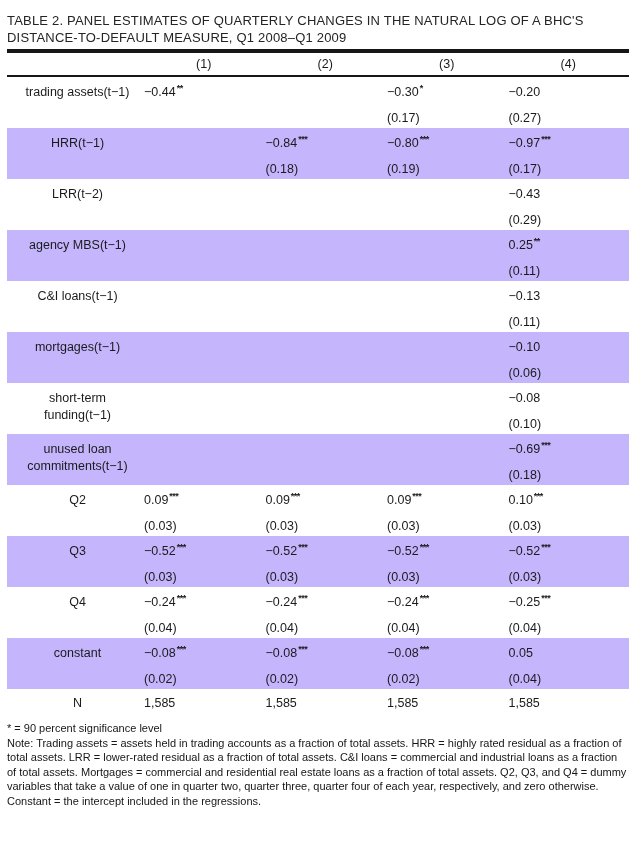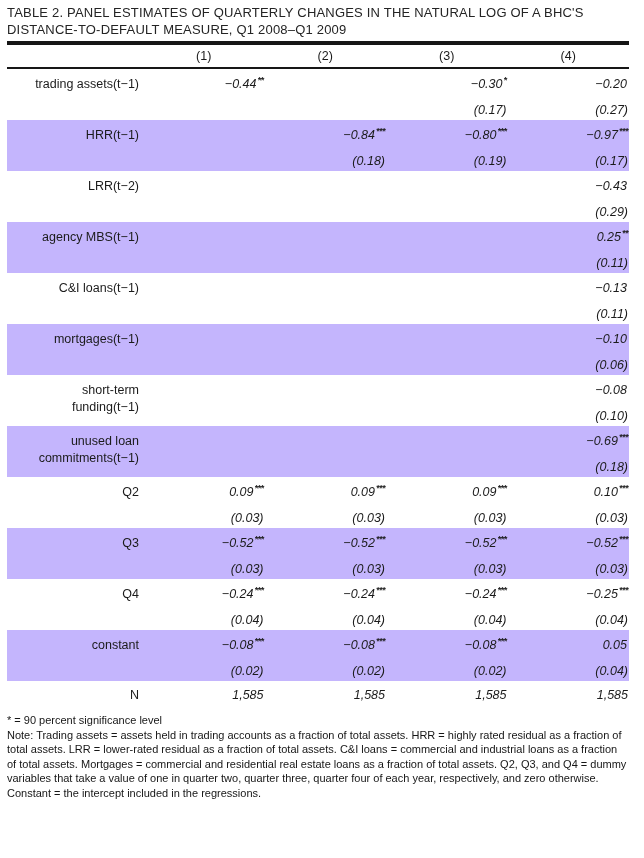--- a/index.html
+++ b/index.html
@@ -1,28 +1,28 @@
 <!DOCTYPE html>
 <html><head>
 <meta charset="utf-8">
 <style>
   * { box-sizing: border-box; }
   body { margin: 0; background: #ffffff; font-family: "Liberation Sans", sans-serif; color: #1b1b1b; }
-  .page { width: 636px; height: 858px; padding: 4px 7px 0 7px; overflow: hidden; background: #fff; }
+  .page { width: 636px; height: 858px; padding: 12px 7px 0 7px; overflow: hidden; background: #fff; }
   .title { font-size: 13px; line-height: 17px; letter-spacing: 0.2px; color: #242424; max-width: 600px; margin-bottom: 3px; }
   .double-rule { height: 3px; border-top: 2px solid #161616; border-bottom: 2px solid #161616; }
   table { width: 100%; border-collapse: collapse; table-layout: fixed; }
   col.lblcol { width: 136px; }
   thead th { font-weight: 400; font-size: 12.5px; padding: 4px 0 4px; border-bottom: 2.5px solid #161616; text-align: center; }
   tbody td { vertical-align: top; font-size: 12.5px; }
   tr.est td { height: 50px; padding-top: 7px; }
   tr.single td { height: 28px; padding-top: 6px; }
   tr.last td { border-bottom: 2.5px solid #161616; }
-  td.lbl { text-align: right; padding-left: 9px; padding-right: 4px; }
-  td.num { text-align: right; font-style: italic; }
+  td.lbl { text-align: center; padding-left: 9px; padding-right: 4px; }
+  td.num { text-align: left; }
   .ln { line-height: 17px; }
   .se { line-height: 17px; margin-top: 9px; }
   sup.stars { font-size: 9px; font-weight: 700; letter-spacing: -0.5px; vertical-align: 5px; line-height: 0; margin-left: 1px; }
   tr.shade { background: #c4b5fd; }
   .footnotes { margin-top: 4px; font-size: 11px; line-height: 14.5px; color: #161616; }
   .footnotes .note { margin-top: 0; }
 </style>
 </head>
 <body>
 

